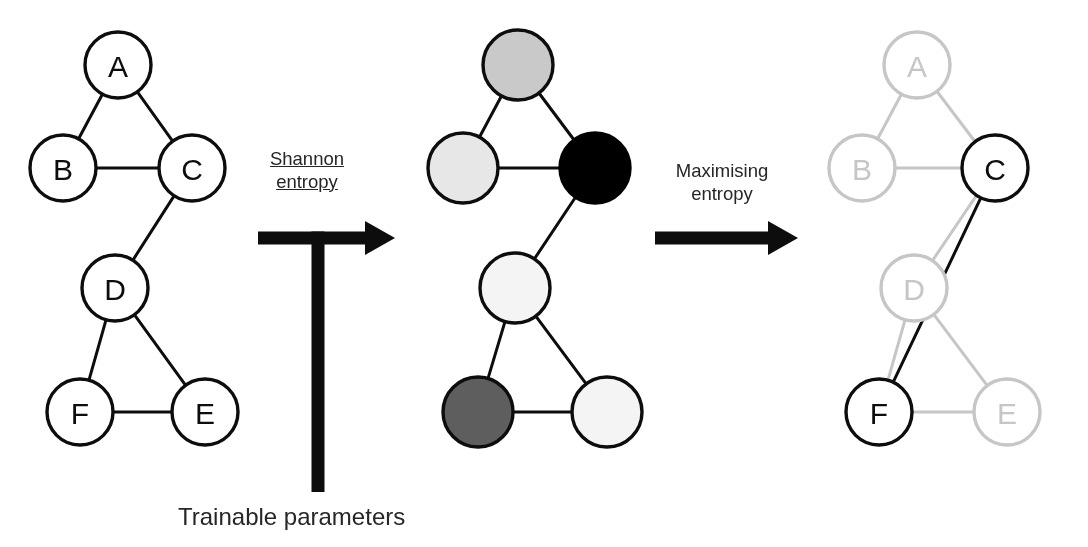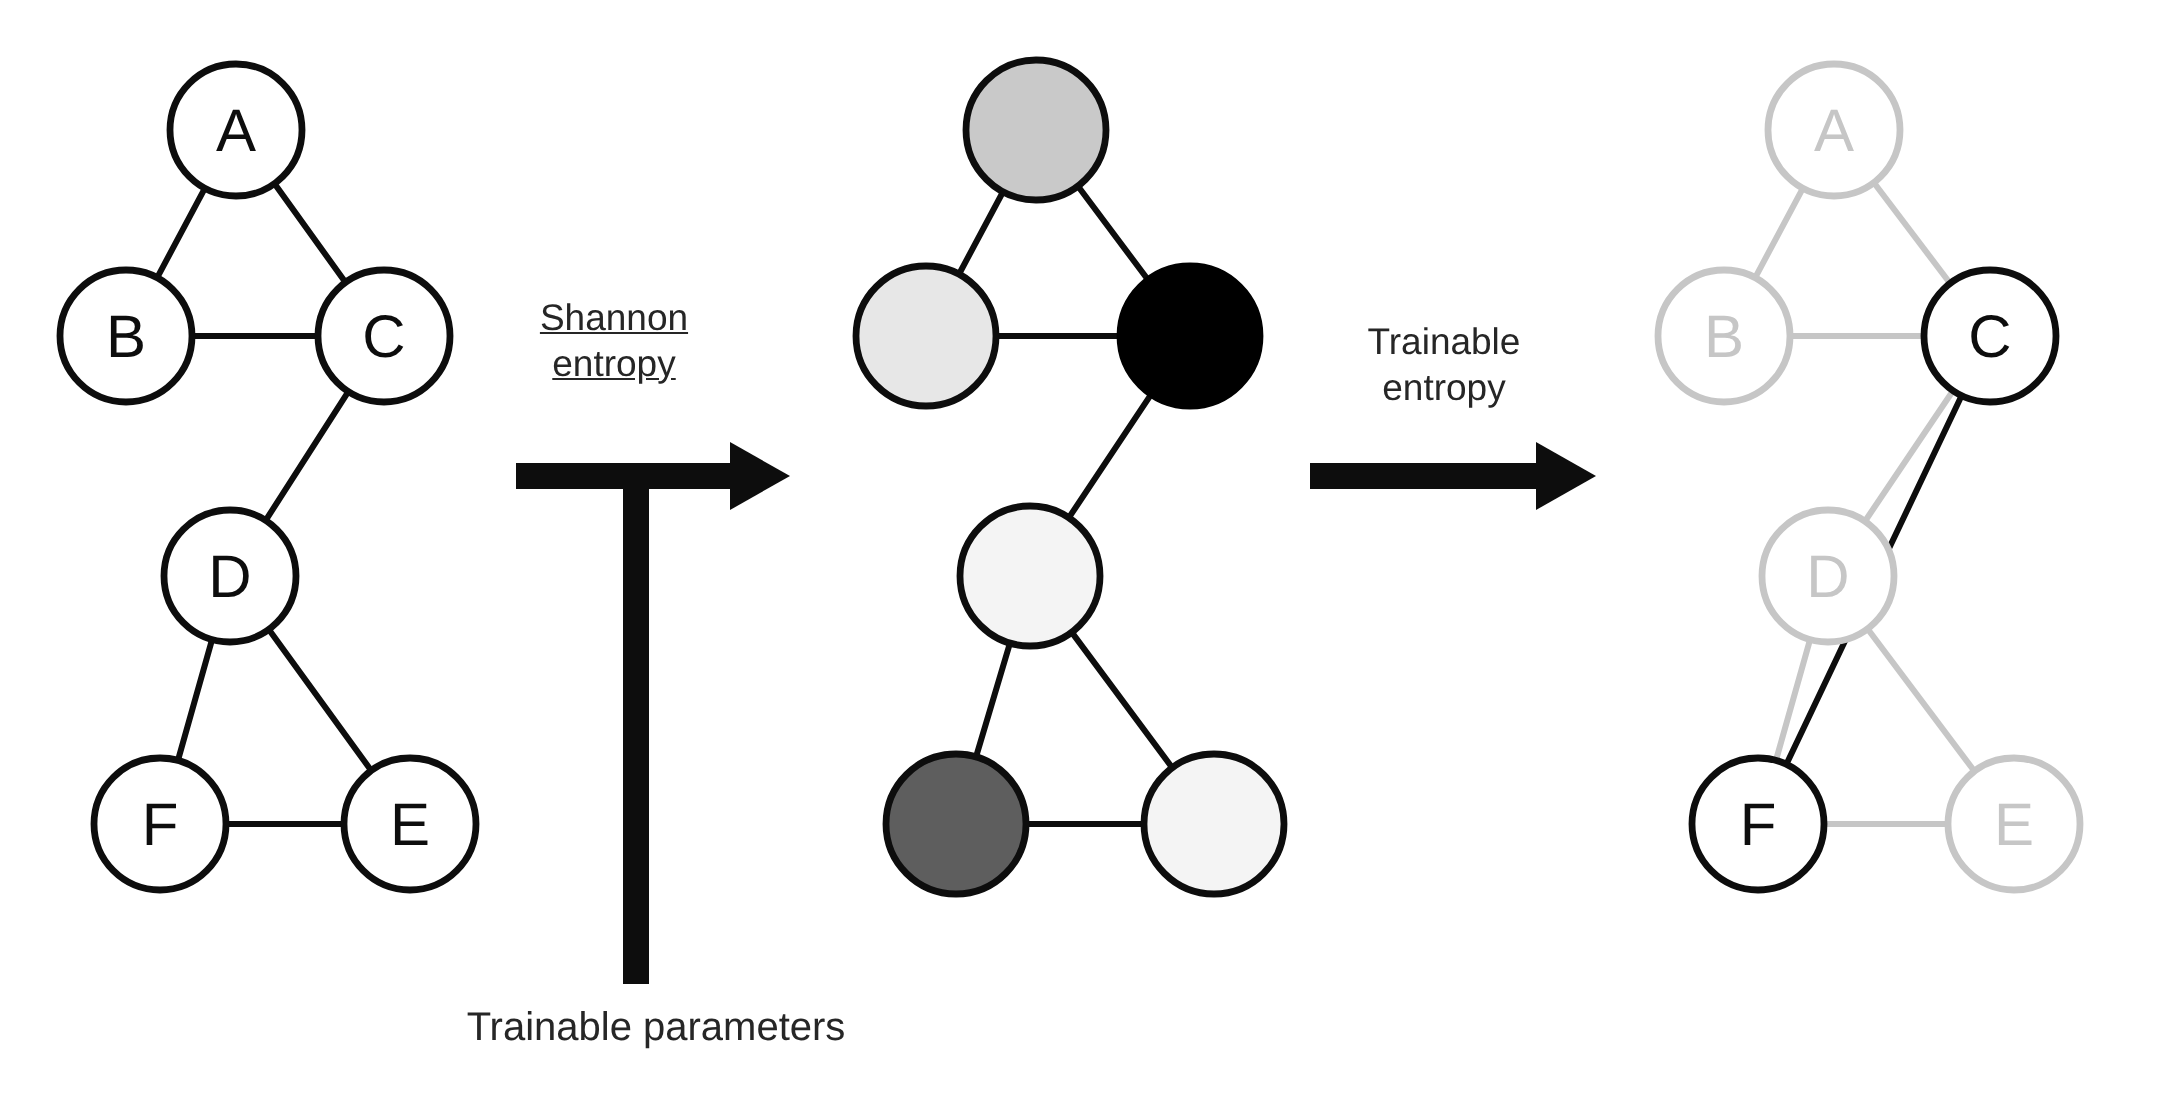--- a/index.html
+++ b/index.html
@@ -41,22 +41,22 @@
   }
   #label-maximising {
     left: 648px;
     top: 160px;
     width: 148px;
   }
   #label-trainable {
     left: 178px;
     top: 502px;
     width: 300px;
-    font-size: 20px;
-    text-align: center;
+    font-size: 24px;
+    text-align: left;
   }
   .node-text {
     font-family: "Liberation Sans", sans-serif;
     font-size: 30px;
     text-anchor: middle;
     dominant-baseline: central;
   }
 </style>
 </head>
 <body>
@@ -177,18 +177,18 @@
       </g>
       <g>
         <rect x="655" y="231.5" width="115" height="13" fill="#0d0d0d"></rect>
         <polygon points="768,221 798,238 768,255" fill="#0d0d0d"></polygon>
       </g>
     </svg>
 
   <div class="arrow-label" id="label-shannon">Shannon
 entropy</div>
 
-  <div class="arrow-label" id="label-maximising">Trainable
+  <div class="arrow-label" id="label-maximising">Maximising
 entropy</div>
 
   <div class="arrow-label" id="label-trainable">Trainable parameters</div>
 
 </div>
 
 </body></html>

